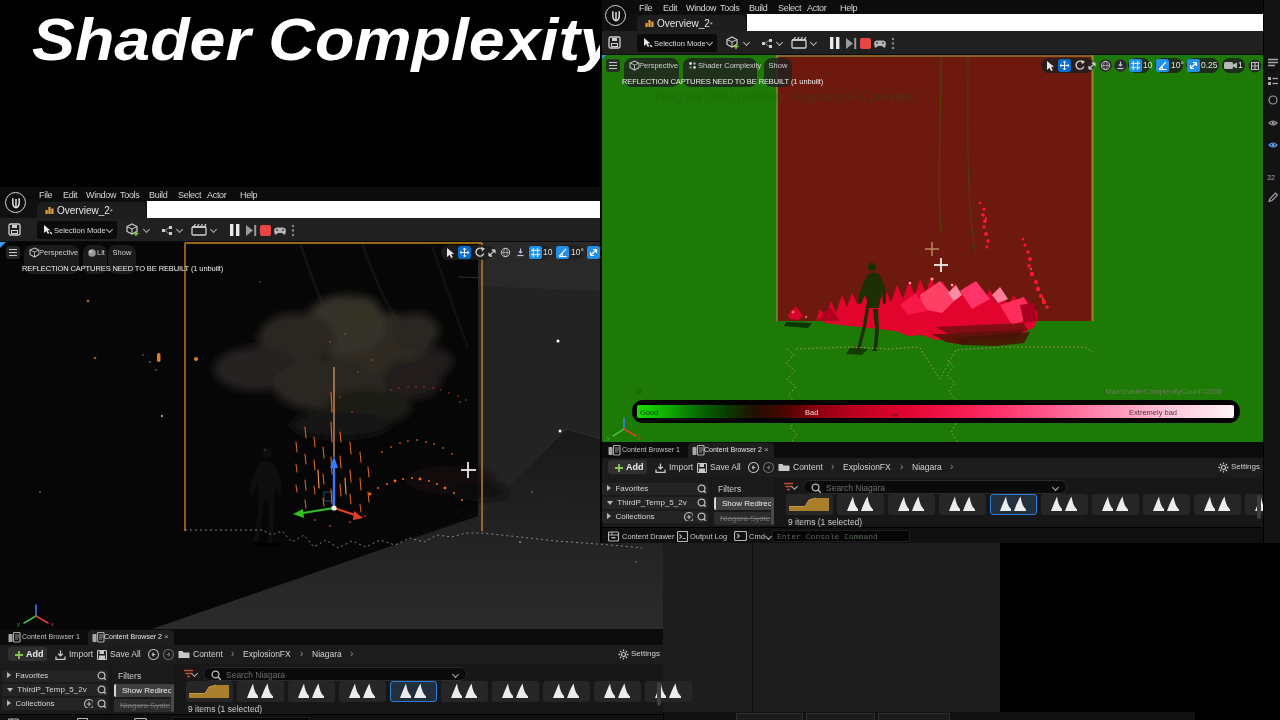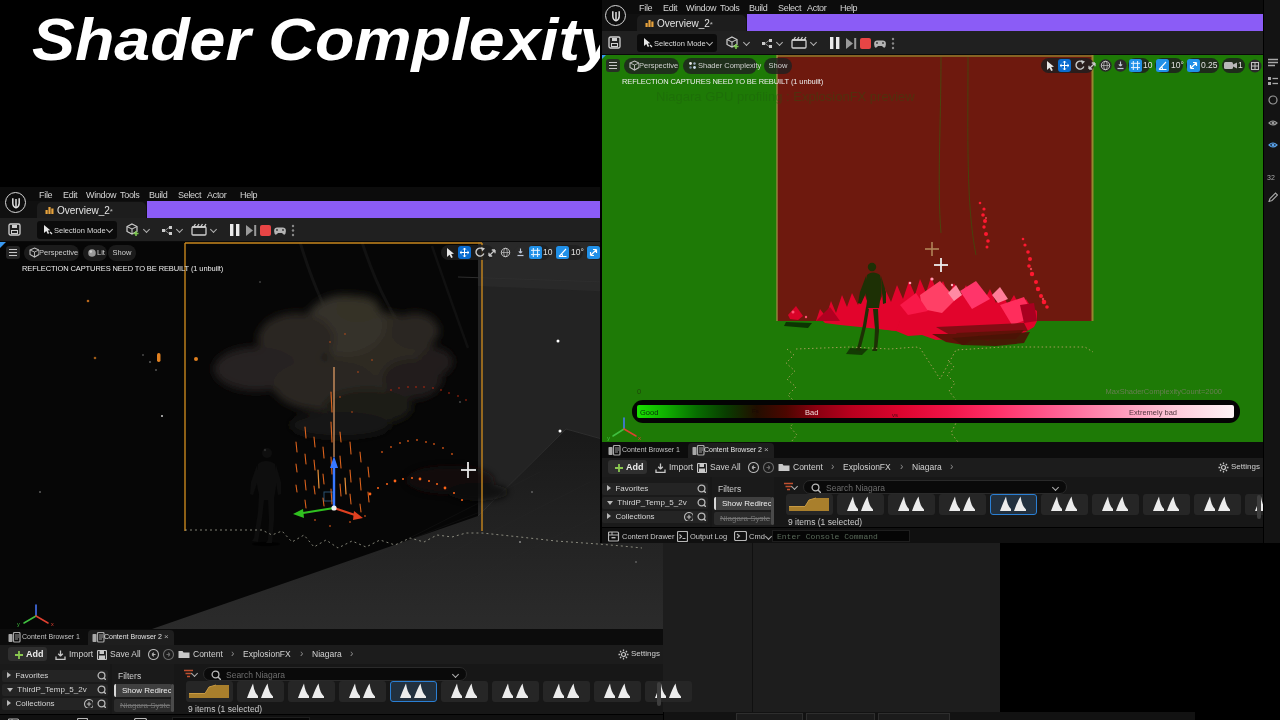--- a/index.html
+++ b/index.html
@@ -1,30 +1,30 @@
 <!DOCTYPE html>
 <html><head><meta charset="utf-8"><style>
 *{margin:0;padding:0;box-sizing:border-box}
 html,body{width:1280px;height:720px;background:#000;overflow:hidden;
  font-family:"Liberation Sans",sans-serif;-webkit-font-smoothing:antialiased}
 .abs{position:absolute}
 .win{position:absolute;width:663px;height:543px;background:#151515}
 .menu{position:absolute;left:0;top:0;width:100%;height:14px;background:#0c0c0c}
 .menu span{position:absolute;top:2.5px;font-size:9px;color:#d4d4d4;white-space:nowrap;letter-spacing:-.3px}
-.tabrow{position:absolute;left:0;top:14px;width:100%;height:17px;background:#8b5cf6}
+.tabrow{position:absolute;left:0;top:14px;width:100%;height:17px;background:#ffffff}
 .tabwell{position:absolute;left:0;top:0;width:147px;height:17px;background:#101010}
 .tab{position:absolute;left:37px;top:1px;width:109px;height:16px;background:#1d1d1d;border-radius:5px 5px 0 0}
 .tab .tt{position:absolute;left:20px;top:2.5px;font-size:10px;color:#e4e4e4}
 .logo{position:absolute;left:5px;top:5px;width:21px;height:21px;border-radius:50%;
  border:1.5px solid #d8d8d8;background:#0e0e0e;z-index:6;color:#e4e4e4;
  font-size:13px;font-weight:bold;text-align:center;line-height:18px}
 .tools{position:absolute;left:0;top:31px;width:100%;height:24px;background:#202020;border-bottom:1px solid #0a0a0a}
 .selmode{position:absolute;left:37px;top:3px;width:80px;height:18px;background:#0b0b0b;border-radius:3px;color:#dcdcdc;font-size:8px;white-space:nowrap}
 .vp{position:absolute;left:0;top:55px;width:663px;height:387px;overflow:hidden;background:#000}
-.pill{position:absolute;top:3px;height:16px;background:rgba(32,32,32,.82);border-radius:8px;
+.pill{position:absolute;top:3px;height:29px;background:rgba(32,32,32,.82);border-radius:8px;
  color:#cfcfcf;font-size:7.5px;line-height:15px;white-space:nowrap;letter-spacing:0}
 .vpicon{position:absolute;top:3px;height:15px;background:rgba(30,30,30,.85);border-radius:8px}
 .refl{position:absolute;left:22px;top:22px;font-size:7.5px;color:#ececec;letter-spacing:-.1px}
 .cbtabs{position:absolute;left:0;top:442px;width:100%;height:16px;background:#0c0c0c}
 .cbtab2{position:absolute;left:88px;top:1px;width:86px;height:15px;background:#1e1e1e;border-radius:4px 4px 0 0}
 .cbtools{position:absolute;left:0;top:458px;width:100%;height:19px;background:#1c1c1c}
 .cbt{position:absolute;top:4px;font-size:8.5px;color:#d2d2d2;white-space:nowrap}
 .addbtn{position:absolute;left:8px;top:2px;width:39px;height:14px;background:#2f2f2f;border-radius:3px;
  font-size:9px;color:#ececec;font-weight:bold}
 .panels{position:absolute;left:0;top:477px;width:100%;height:50px;background:#171717}

